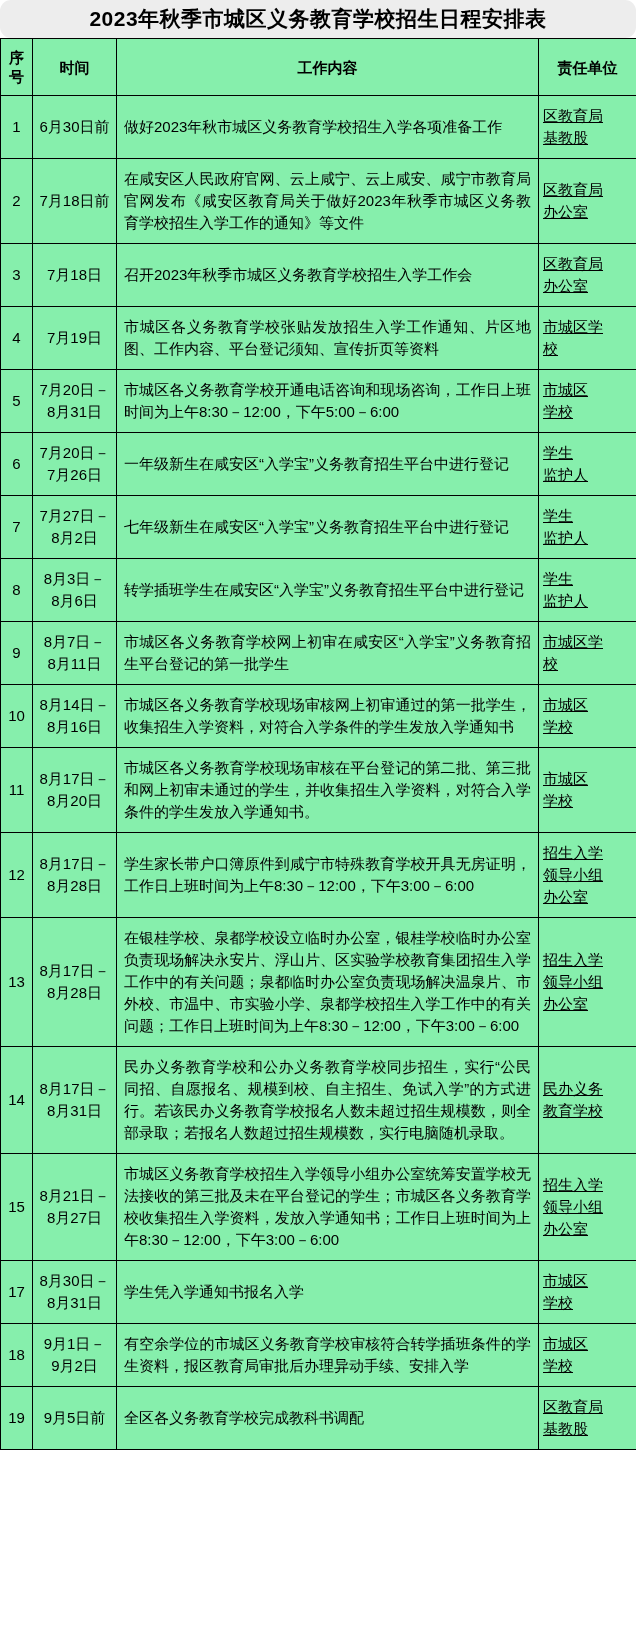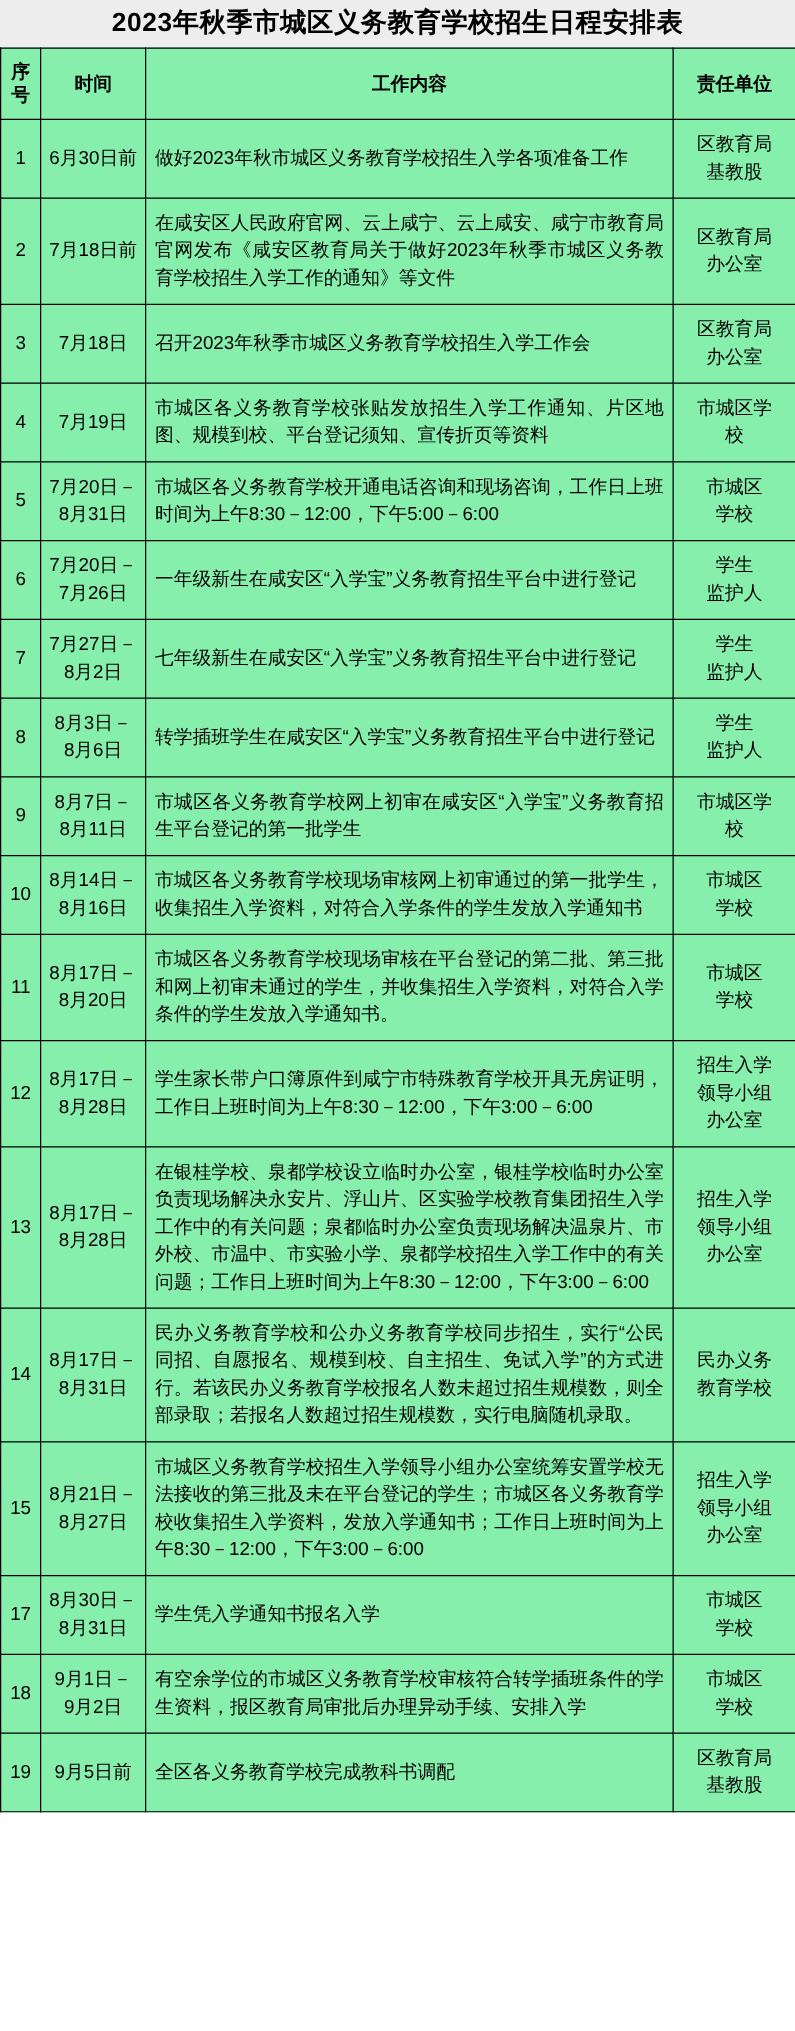--- a/index.html
+++ b/index.html
@@ -11,20 +11,21 @@
   }
   .page { width: 636px; }
   .title {
     background: #ededed;
     text-align: center;
     font-weight: bold;
     font-size: 21px;
     line-height: 26px;
     padding: 6px 2px;
     letter-spacing: 0.5px;
+    border-radius: 11px;
   }
   table {
     width: 636px;
     border-collapse: collapse;
     table-layout: fixed;
     background: #86efac;
   }
   th, td {
     border: 1px solid #000000;
     vertical-align: middle;
@@ -43,21 +44,21 @@
     padding: 9px 4px;
   }
   td.no   { text-align: center; }
   td.time { text-align: center; white-space: pre-line; }
   td.content {
     text-align: justify;
     padding-left: 7px;
     padding-right: 7px;
     margin-left: 40px;
   }
-  td.unit { text-align: center; white-space: pre-line; }
+  td.unit { white-space: pre-line; text-decoration: underline; }
 </style>
 </head>
 <body>
 
 <div class="page">
   <div class="title">2023年秋季市城区义务教育学校招生日程安排表</div>
   <table>
     <colgroup>
       <col style="width:32px">
       <col style="width:84px">
@@ -93,21 +94,21 @@
     <td class="no">3</td>
     <td class="time">7月18日</td>
     <td class="content">召开2023年秋季市城区义务教育学校招生入学工作会</td>
     <td class="unit">区教育局
 办公室</td>
   </tr>
 
   <tr>
     <td class="no">4</td>
     <td class="time">7月19日</td>
-    <td class="content">市城区各义务教育学校张贴发放招生入学工作通知、片区地图、规模到校、平台登记须知、宣传折页等资料</td>
+    <td class="content">市城区各义务教育学校张贴发放招生入学工作通知、片区地图、工作内容、平台登记须知、宣传折页等资料</td>
     <td class="unit">市城区学
 校</td>
   </tr>
 
   <tr>
     <td class="no">5</td>
     <td class="time">7月20日－
 8月31日</td>
     <td class="content">市城区各义务教育学校开通电话咨询和现场咨询，工作日上班时间为上午8:30－12:00，下午5:00－6:00</td>
     <td class="unit">市城区

